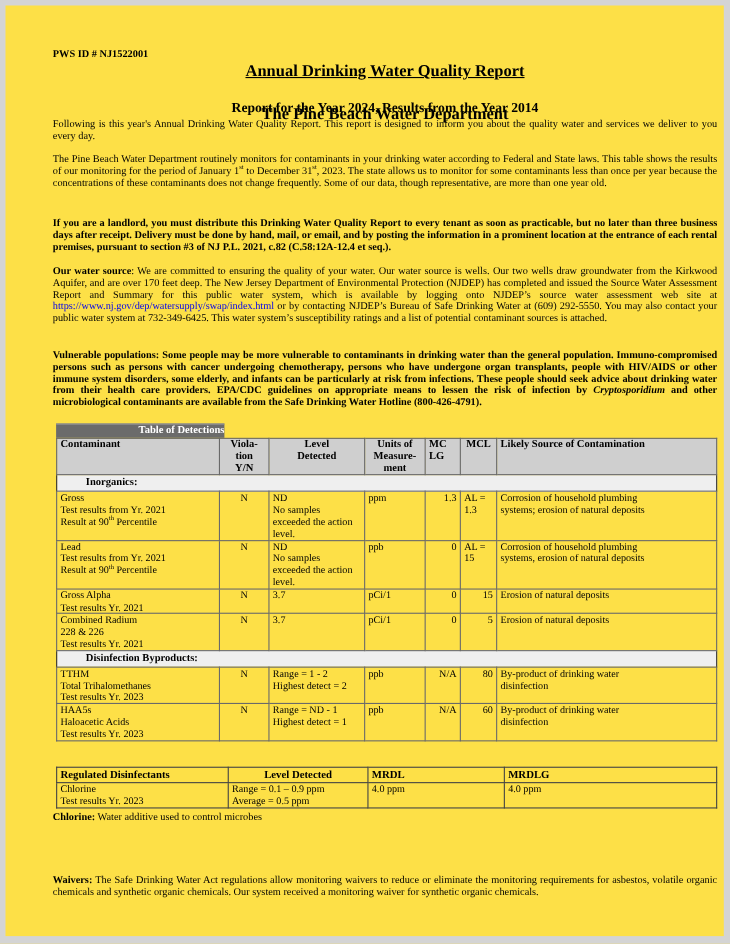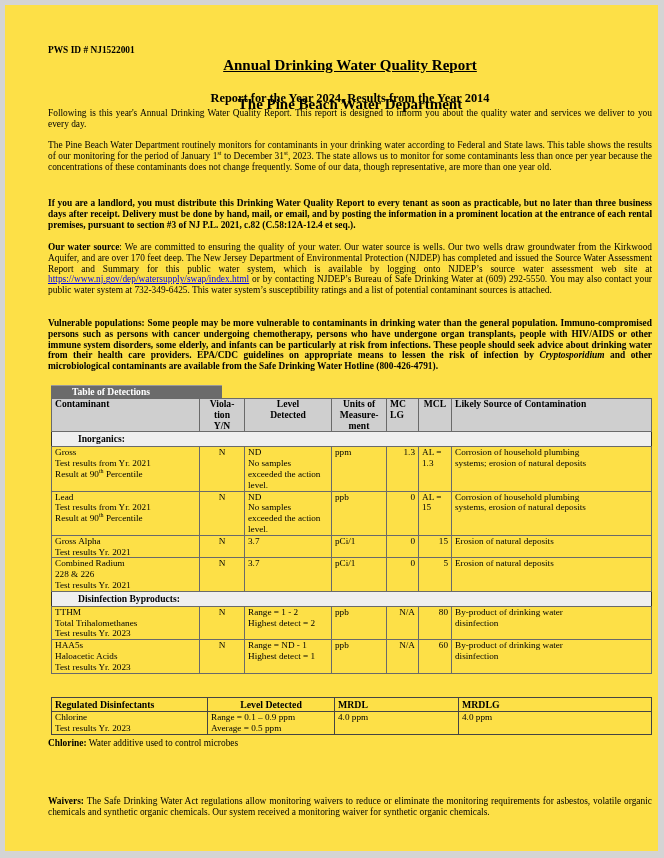--- a/index.html
+++ b/index.html
@@ -41,29 +41,30 @@
       position: absolute; left: 0; top: 86px; width: 604px;
       text-align: center; font-weight: bold; font-size: 12.4px; line-height: 14px;
     }
     .para {
       position: absolute; left: 0; width: 604px;
       text-align: justify;
     }
     .para b { font-weight: bold; }
     .bold { font-weight: bold; }
     sup { font-size: 6px; line-height: 0; vertical-align: super; }
-    a.link { color: #0000ee; text-decoration: underline; }
+    a.link { color: #0000ee; }
 
     .tod-tab {
       position: absolute; left: 3px; top: 380px;
       width: 150px; height: 12px;
       background: #6b6b6b; color: #fff;
       font-weight: bold; font-size: 9.6px; line-height: 12px;
-      padding-left: 21px;
+      padding-left: 3px;
       border-top: 1px solid #9a9a9a;
+      text-align: right;
     }
     table.det {
       position: absolute; left: 3px; top: 393px;
       width: 601px;
       border-collapse: collapse;
       font-size: 9.2px; line-height: 10.8px;
     }
     table.det td, table.det th {
       border: 1px solid #6a6a6a;
       padding: 0 3px;

